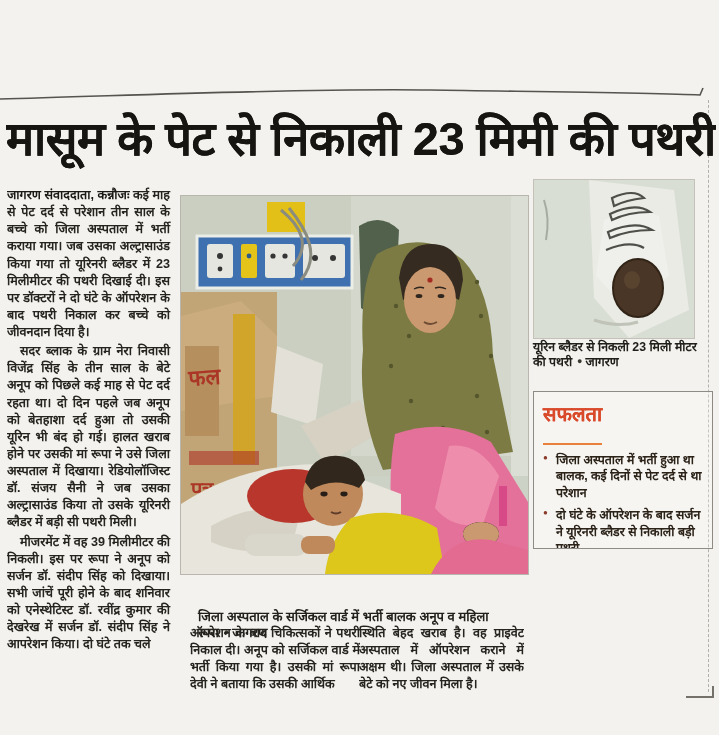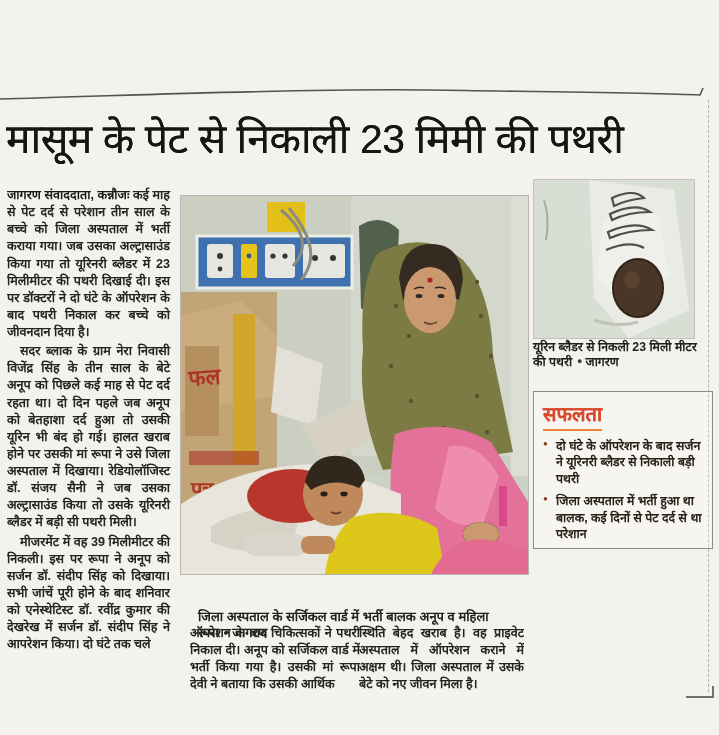--- a/index.html
+++ b/index.html
@@ -14,21 +14,21 @@
     background:linear-gradient(180deg,#f4f3ef 0%,#edecе7 8%,#ebeae4 60%,#efeee9 100%);
   }
   
   .fold{position:absolute;left:0;top:0;width:719px;height:110px;}
   
   .v-rule{position:absolute;left:708px;top:100px;height:592px;border-left:1.5px dashed #9d9a91;opacity:.75;}
   .corner{position:absolute;left:686px;top:686px;width:26px;height:10px;border-right:2px solid #55524b;border-bottom:2px solid #55524b;opacity:.8;}
 
   .headline{
     position:absolute;left:6px;top:102px;width:710px;height:74px;
-    font-size:41px;font-weight:400;color:#171511;letter-spacing:-.5px;
+    font-size:47px;font-weight:700;color:#171511;letter-spacing:-.5px;
     white-space:nowrap;overflow:hidden;line-height:74px;
     text-shadow:0 0 .4px #171511;
   }
 
   .body-text{
     font-size:12.6px;font-weight:600;line-height:1.36;text-align:justify;
     color:#26241f;
   }
   .col-left{position:absolute;left:7px;top:187px;width:171px;height:514px;overflow:hidden;}
   .col-left p{margin:0 8px 2px 0;}
@@ -56,21 +56,21 @@
   .photo-small svg{display:block;filter:blur(.6px) contrast(.96);}
   .caption-small{position:absolute;left:533px;top:340px;width:176px;font-size:12.3px;}
 
   .success-box{
     position:absolute;left:533px;top:391px;width:162px;height:142px;
     border:1.5px solid #8d8b84;background:rgba(255,255,255,.25);
     padding:8px 7px 6px 9px;overflow:hidden;
   }
   .success-title{
     font-size:20px;font-weight:800;color:#d94a2b;display:inline-block;
-    border-bottom:2.5px solid #e8823a;padding-bottom:2px;margin-bottom:7px;
+    border-bottom:2.5px solid #e8823a;padding-bottom:16px;margin-bottom:7px;
     text-shadow:0 0 .4px #d94a2b;
   }
   .success-list{margin:0;padding:0;list-style:none;}
   .success-list li{
     position:relative;padding-left:13px;margin-bottom:6px;
     font-size:12.4px;font-weight:700;line-height:1.32;color:#2b2218;text-align:left;
   }
   .success-list li::before{
     content:"●";position:absolute;left:0;top:1px;font-size:8px;color:#8a3c28;
   }
@@ -207,19 +207,19 @@
     </svg>
   </div>
 
   <div class="caption caption-small">
     <span>यूरिन ब्लैडर से निकली 23 मिली मीटर की पथरी</span><span class="credit-dot">●</span><span>जागरण</span>
   </div>
 
   <div class="success-box">
     <div class="success-title">सफलता</div>
     <ul class="success-list">
+      <li>जिला अस्पताल में भर्ती हुआ था बालक, कई दिनों से पेट दर्द से था परेशान</li>
       <li>दो घंटे के ऑपरेशन के बाद सर्जन ने यूरिनरी ब्लैडर से निकाली बड़ी पथरी</li>
-      <li>जिला अस्पताल में भर्ती हुआ था बालक, कई दिनों से पेट दर्द से था परेशान</li>
     </ul>
   </div>
 
 
 </div>
 
 </body></html>

